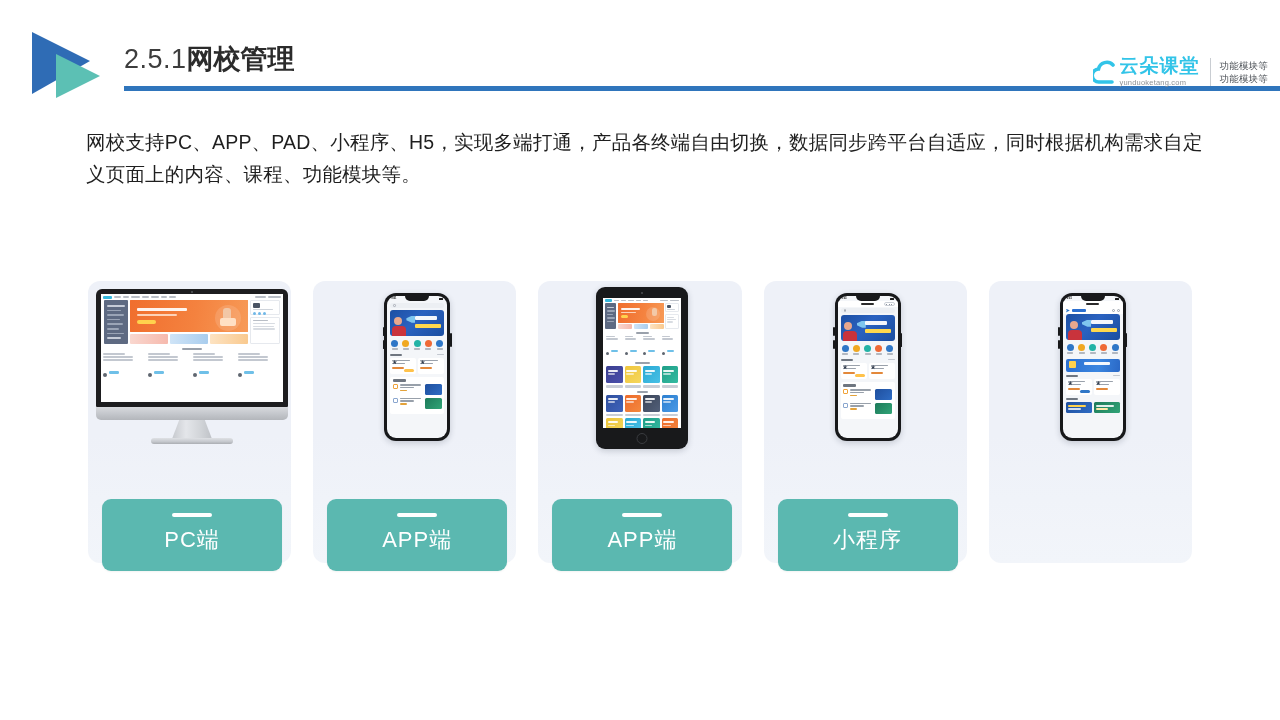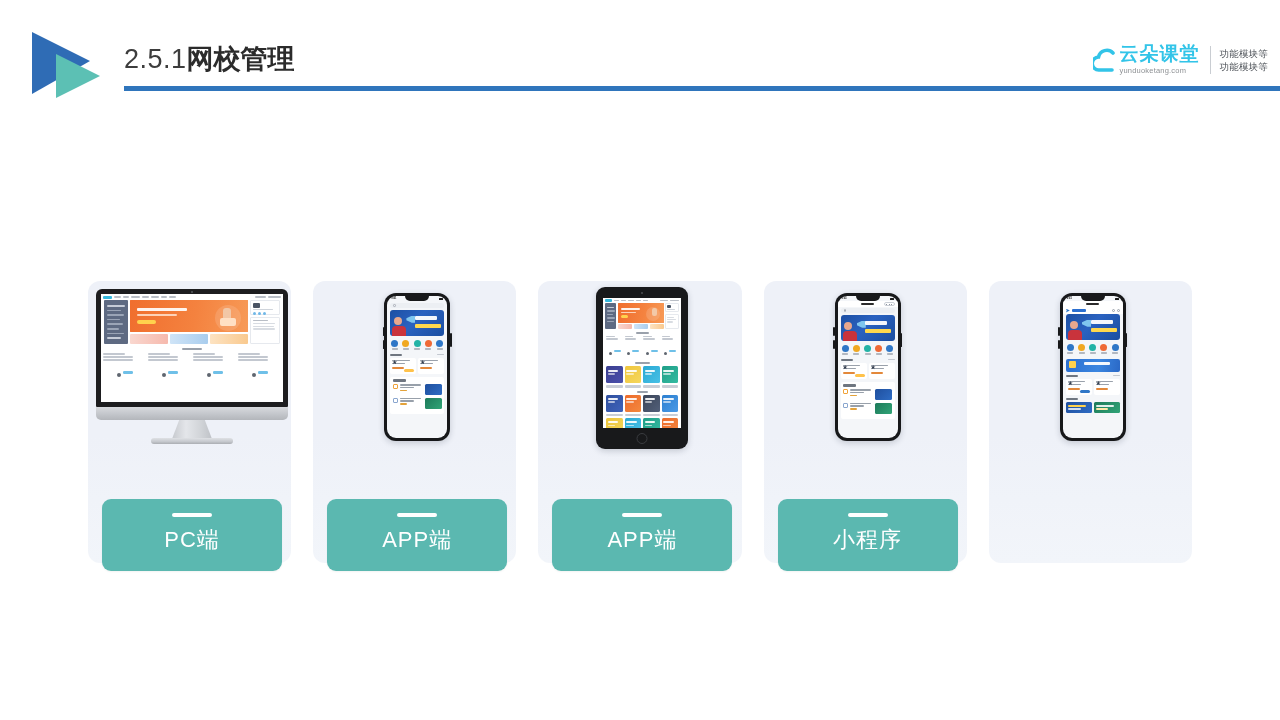--- a/index.html
+++ b/index.html
@@ -18,41 +18,40 @@
   .hdr-title{
     position:absolute;left:124px;top:46px;
     font-size:27px;color:#3d3d3d;line-height:1;white-space:nowrap;
   }
   .hdr-title .num{font-weight:400;color:#3d3d3d;letter-spacing:.5px;}
   .hdr-title .cn{font-weight:700;color:#2b2b2b;}
 
   .hdr-rule{position:absolute;left:124px;top:86px;right:0;height:5px;background:#2f75bc;}
 
   
-  .brand{position:absolute;right:12px;top:38px;display:flex;align-items:center;height:44px;}
+  .brand{position:absolute;right:12px;top:50px;display:flex;align-items:center;height:44px;}
   .brand-left{display:flex;align-items:flex-start;}
   .brand-cloud{width:26px;height:30px;margin-right:1px;margin-top:2px;}
   .brand-words{display:flex;flex-direction:column;justify-content:center;}
   .brand-name{font-size:19px;font-weight:700;color:#32c4e8;letter-spacing:1px;line-height:20px;}
   .brand-url{font-size:7.5px;color:#8e9194;letter-spacing:.2px;line-height:9px;margin-top:2px;}
   .brand-sep{width:1px;height:28px;background:#c9cdd2;margin:0 9px 0 10px;}
   .brand-tag{font-size:9.5px;color:#4a4f55;line-height:13px;letter-spacing:.2px;}
 
   
   .para{
     position:absolute;left:86px;top:126px;width:1124px;
     font-size:19.5px;line-height:32px;color:#1f1f1f;letter-spacing:.2px;
   }
 
   
   .cards{position:absolute;left:88px;top:281px;width:1104px;height:282px;display:flex;gap:22px;}
   .card{
     position:relative;width:208px;height:282px;border-radius:12px;
     background:linear-gradient(180deg,#eef1f8 0%,#eef1f8 55%,#f2f5fa 100%);
-    text-align:center;
   }
   .card-stage{position:absolute;left:0;top:0;width:208px;height:190px;}
 
   .card-label{
     position:absolute;left:14px;top:218px;width:180px;height:72px;
     background:#5bb8b0;border-radius:9px;
     display:flex;align-items:center;justify-content:center;
     box-shadow:0 1px 2px rgba(0,0,0,.05);
   }
   .card-label .dash{
@@ -228,20 +227,21 @@
         <div class="brand-url">yunduoketang.com</div>
       </div>
     </div>
     <div class="brand-sep"></div>
     <div class="brand-tag">
       <div>功能模块等</div>
       <div>功能模块等</div>
     </div>
   </div>
 
+  <div class="para">网校支持PC、APP、PAD、小程序、H5，实现多端打通，产品各终端自由切换，数据同步跨平台自适应，同时根据机构需求自定义页面上的内容、课程、功能模块等。</div>
 
   <div class="cards">
 
     <div class="card">
       <div class="card-stage">
         <div class="imac">
           <div class="imac-screen">
             <div class="imac-cam"></div>
             <div class="imac-view">
               <div class="scr">

